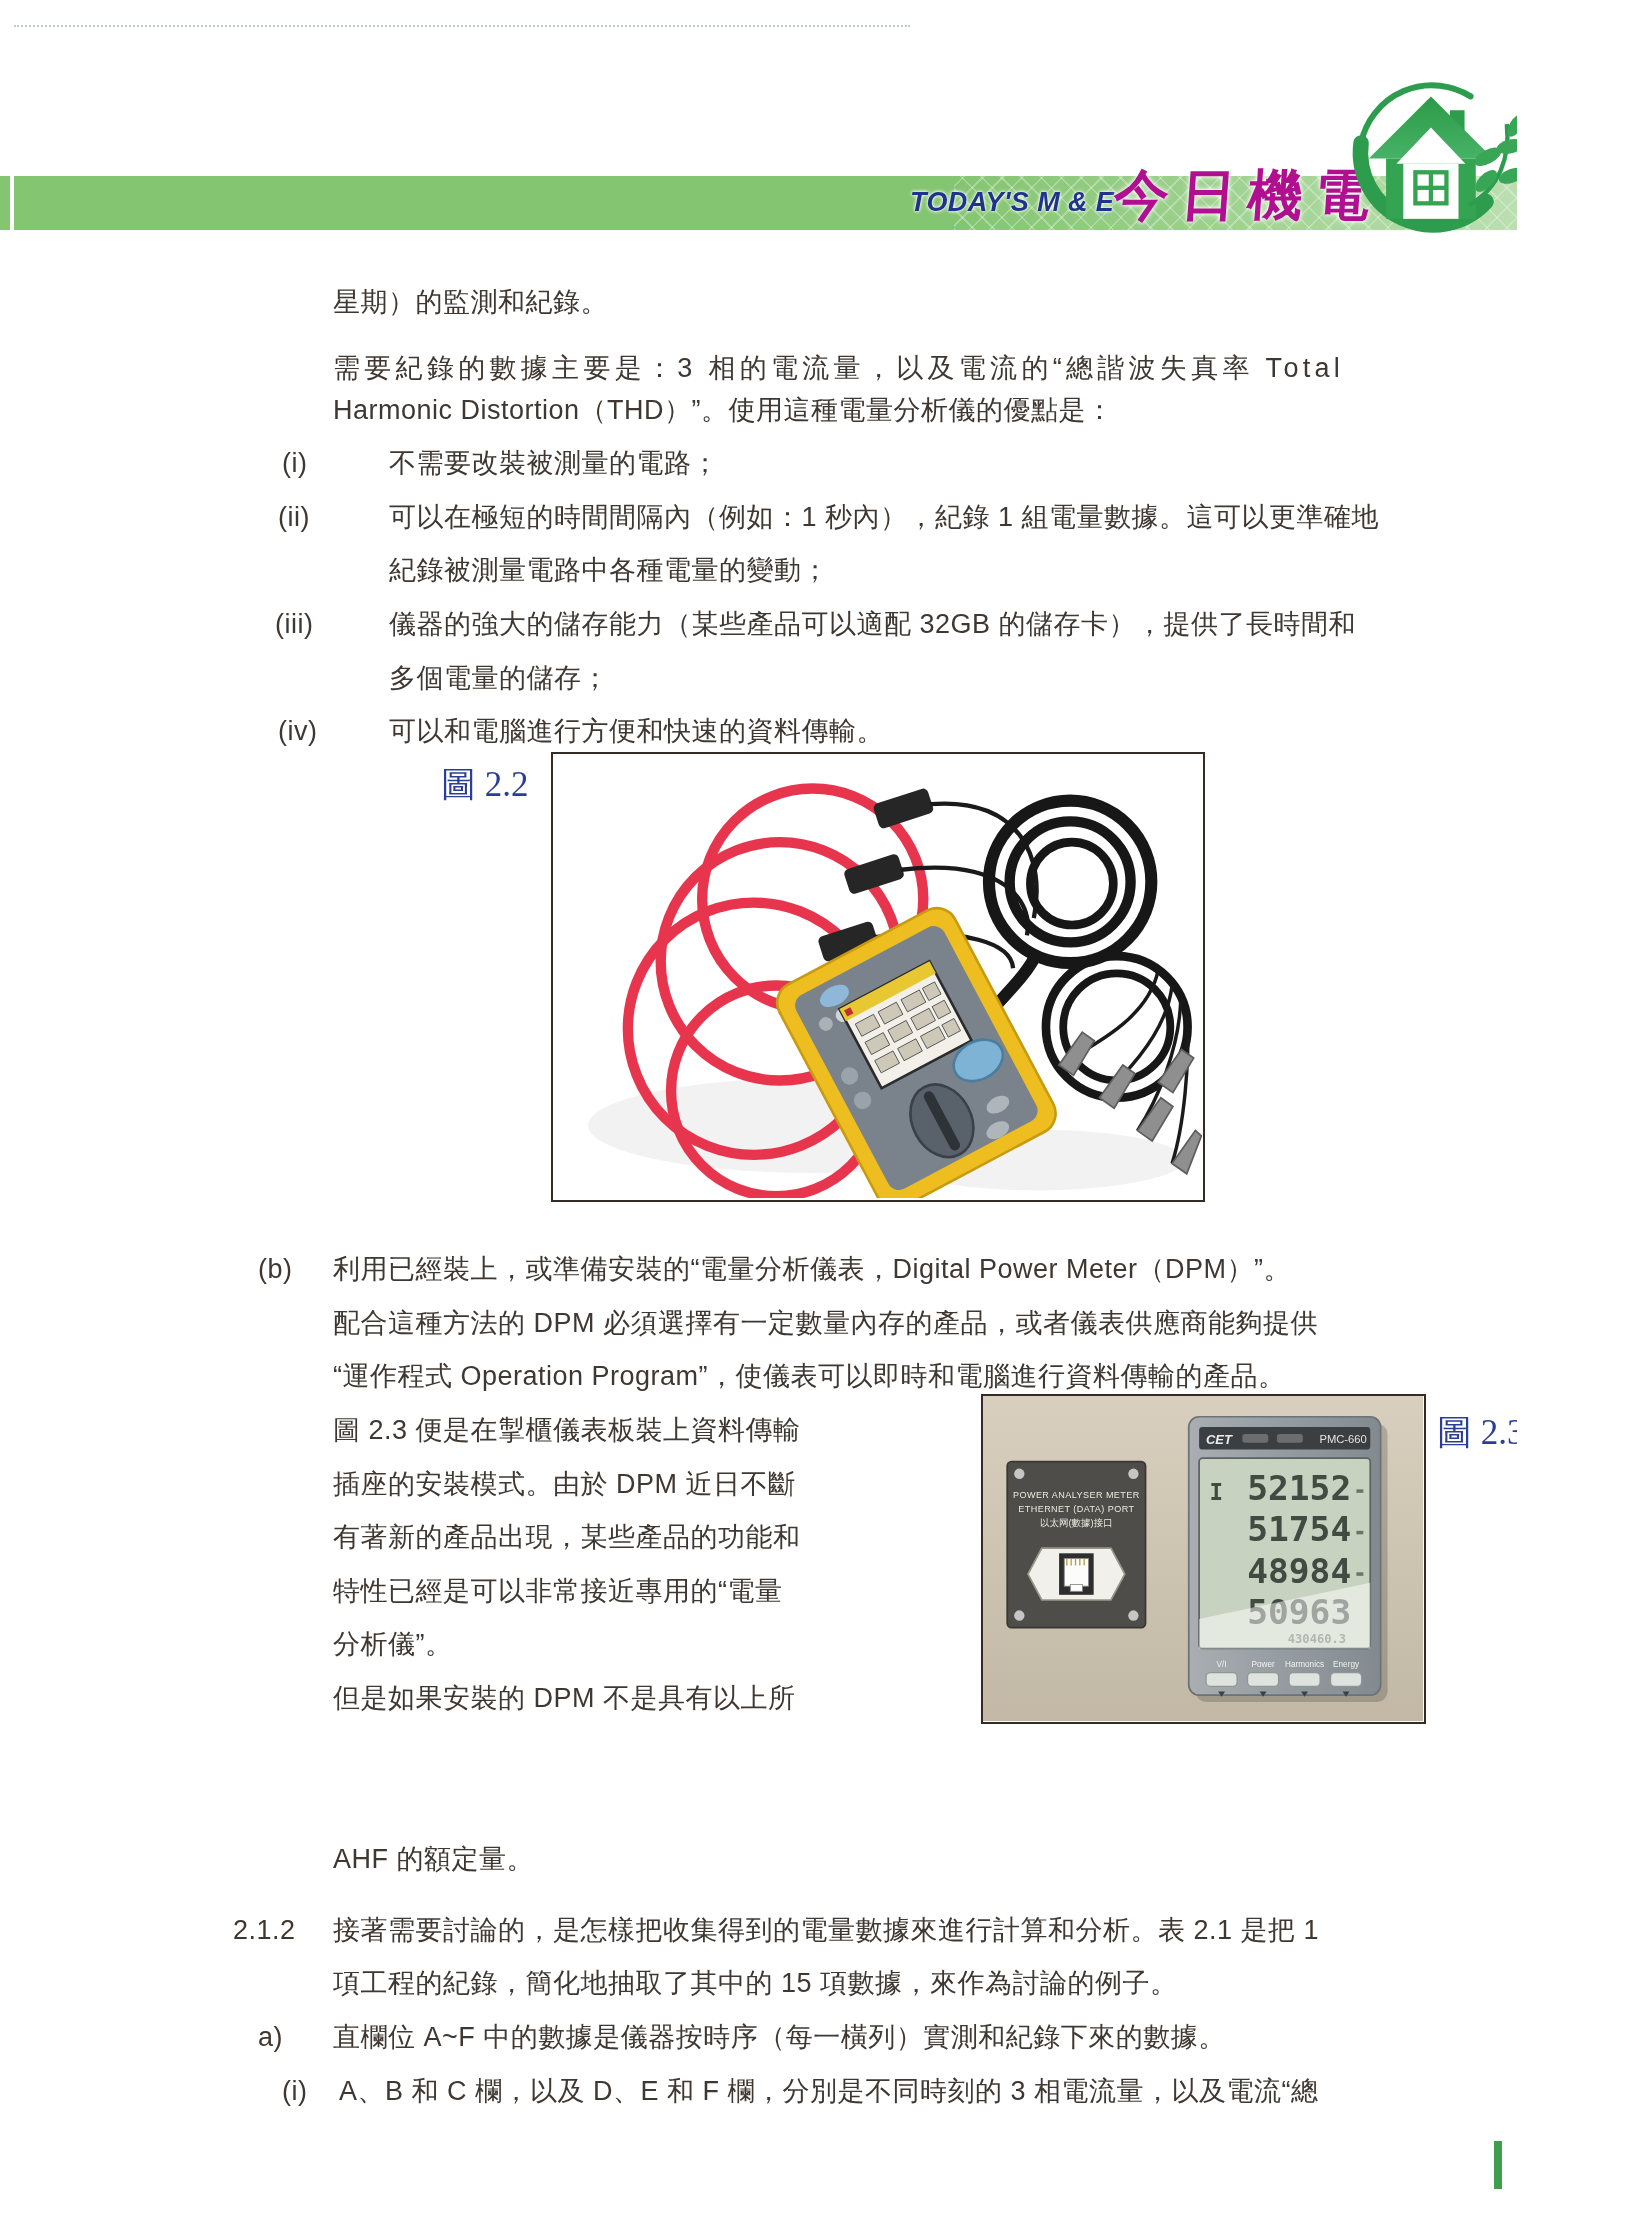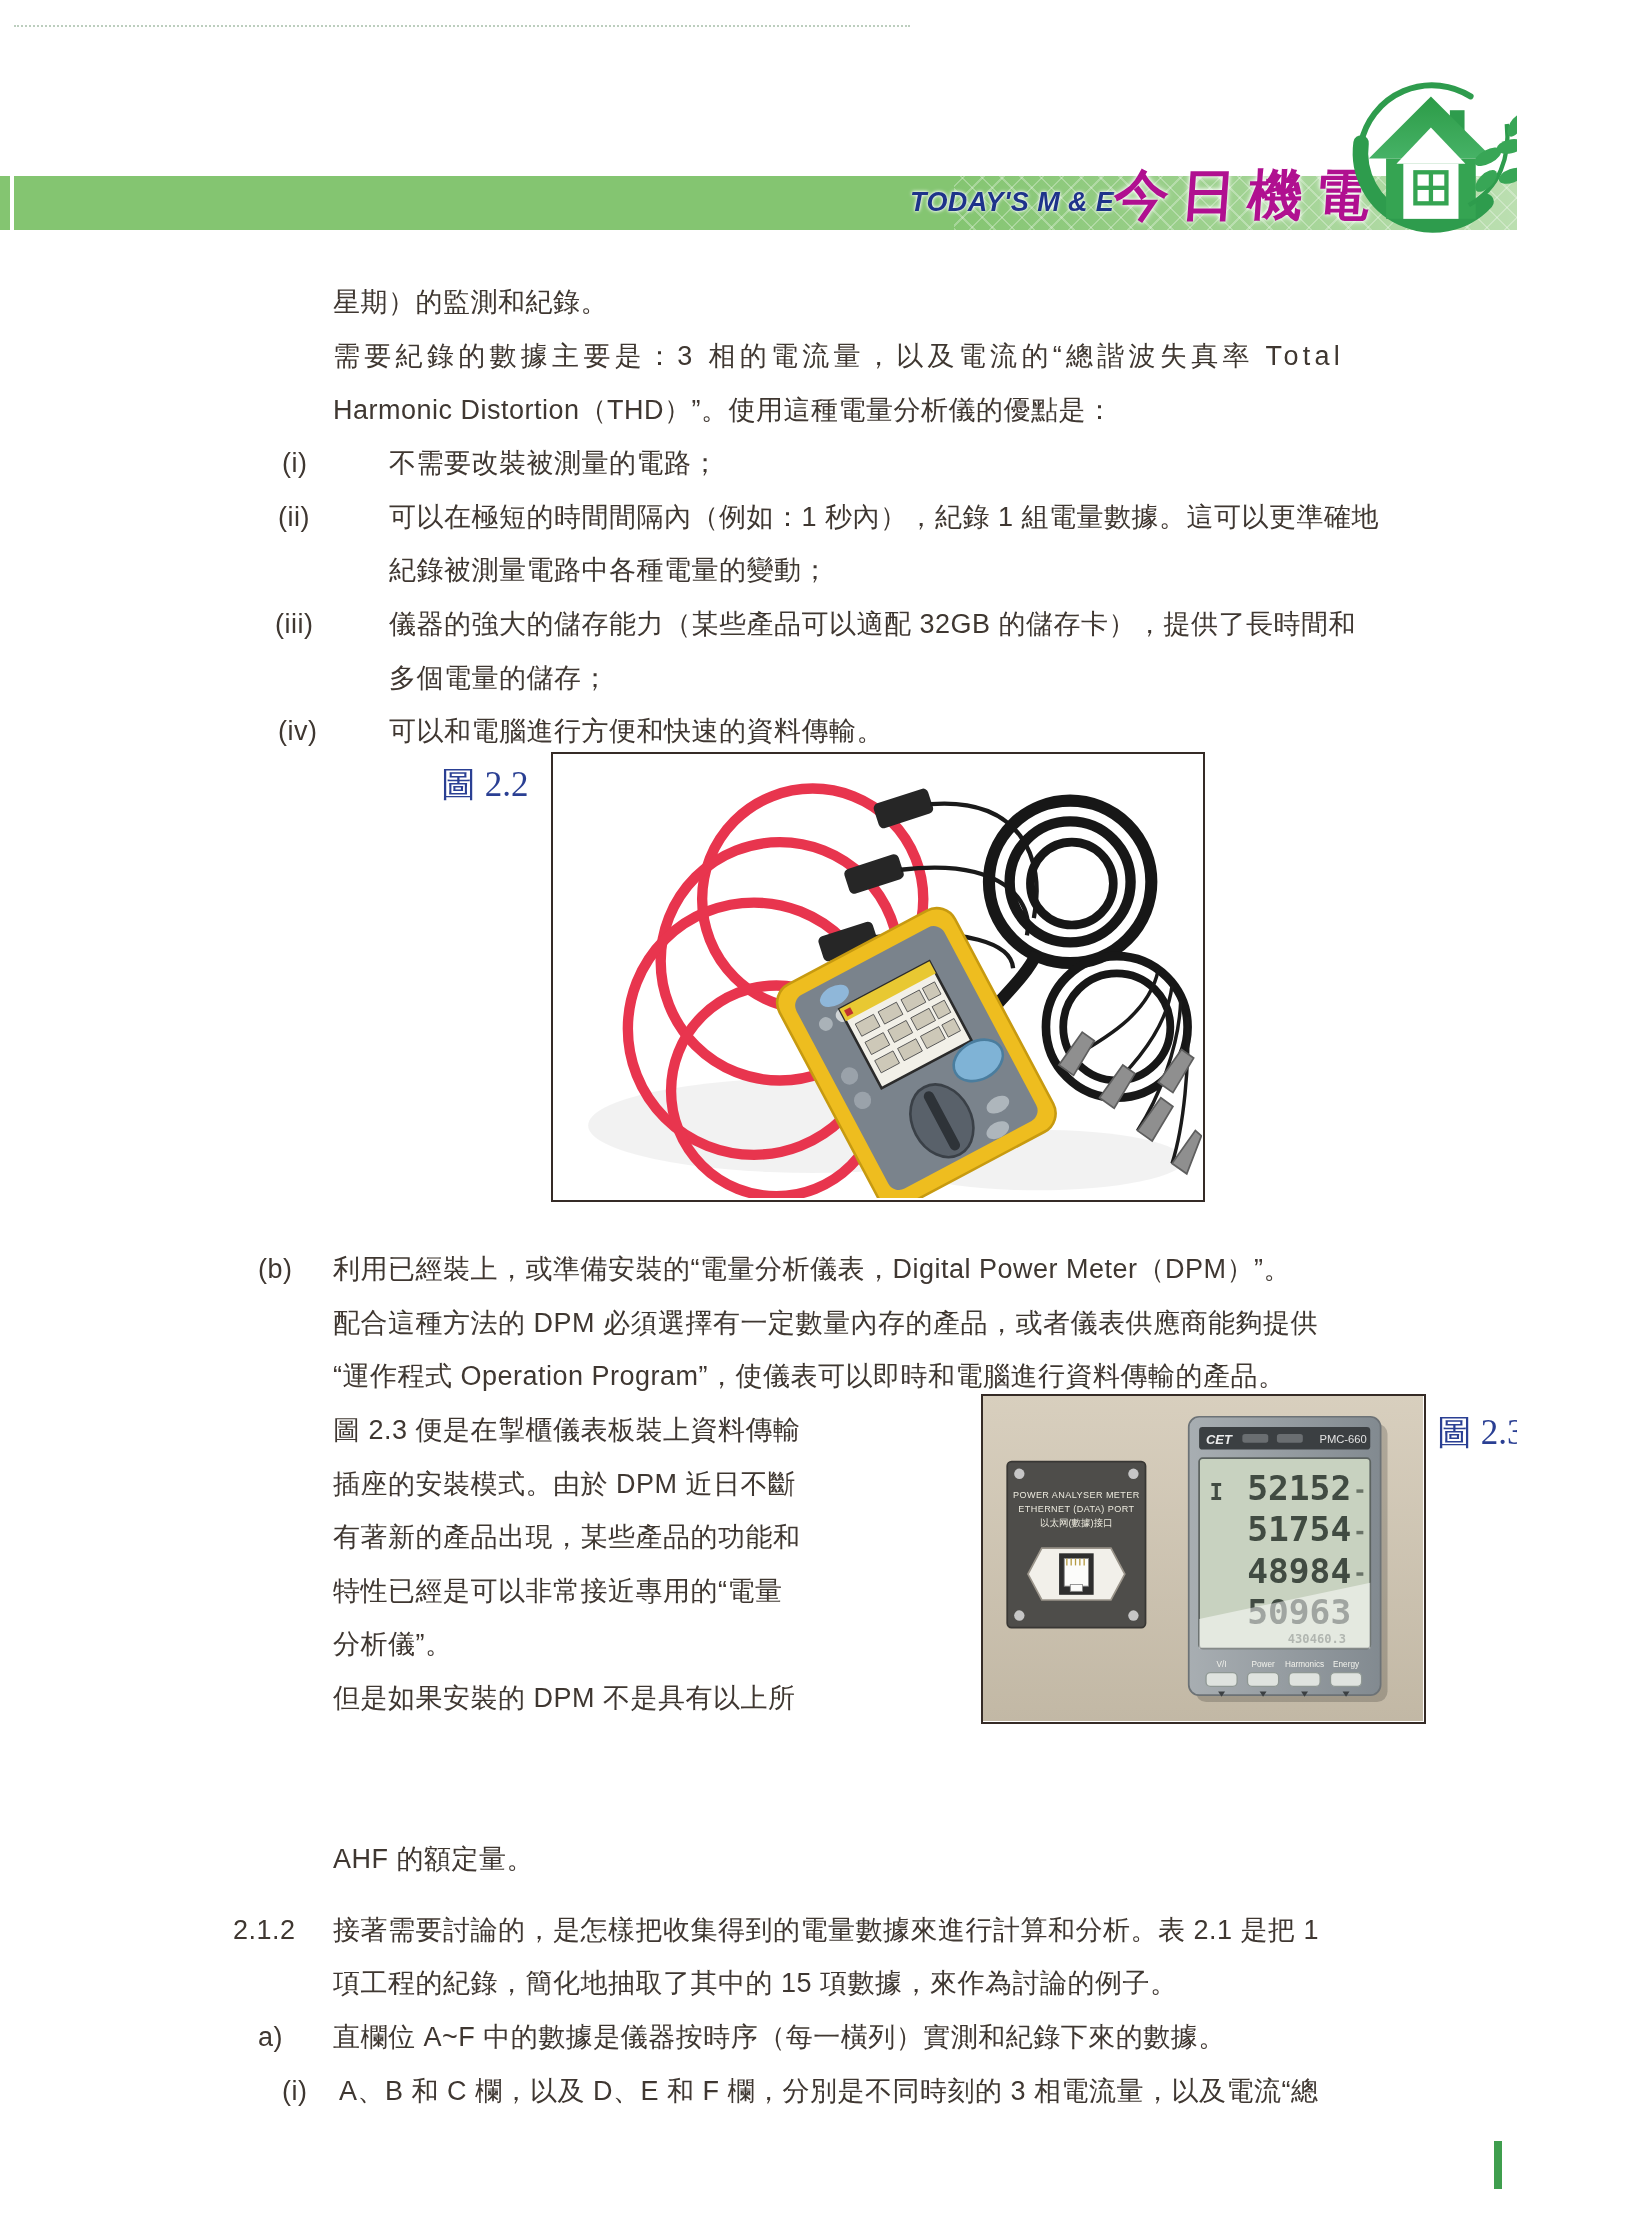--- a/index.html
+++ b/index.html
@@ -16,21 +16,21 @@
     border-top:2.6px dotted rgba(34,92,40,.30);}
   .banner-gap{position:absolute;left:10.4px;top:176px;width:3.5px;height:54px;background:#ffffff;}
   .mast-en{position:absolute;left:910px;top:187px;font-size:27px;font-weight:800;font-style:italic;
     color:#1e338a;letter-spacing:0.4px;white-space:nowrap;
     text-shadow:0 0 2.6px #fff,0 0 4.3px #fff;}
   .mast-zh{position:absolute;left:1114px;top:159px;font-size:55px;font-weight:700;color:#b01090;
     letter-spacing:12px;white-space:nowrap;transform:skewX(-4deg);
     text-shadow:0 0 3.5px #fff,0 0 6px #fff;}
   
   .tl{position:absolute;font-size:27px;line-height:35px;white-space:nowrap;color:#3f3731;letter-spacing:0.5px;}
-  .tl.sp{letter-spacing:4.3px;}
+  .tl.sp{letter-spacing:4.3px;margin-top:12px;}
   
   .fig{position:absolute;border:2.6px solid #352b26;background:#fff;box-sizing:border-box;}
   .figcap{position:absolute;font-family:"Liberation Serif","DejaVu Serif",serif;
     font-size:35px;color:#2a3f93;white-space:nowrap;}
   
   .pagebar{position:absolute;left:1494px;top:2141px;width:7.8px;height:48px;background:#3f9e4e;}
   .pagenum{position:absolute;left:1518px;top:2146px;font-size:32px;font-style:italic;color:#2f2822;}
   svg text{font-family:"Liberation Sans","DejaVu Sans",sans-serif;}
   svg .lcd{font-family:"DejaVu Sans Mono","Liberation Mono",monospace;font-weight:bold;}
 </style>

